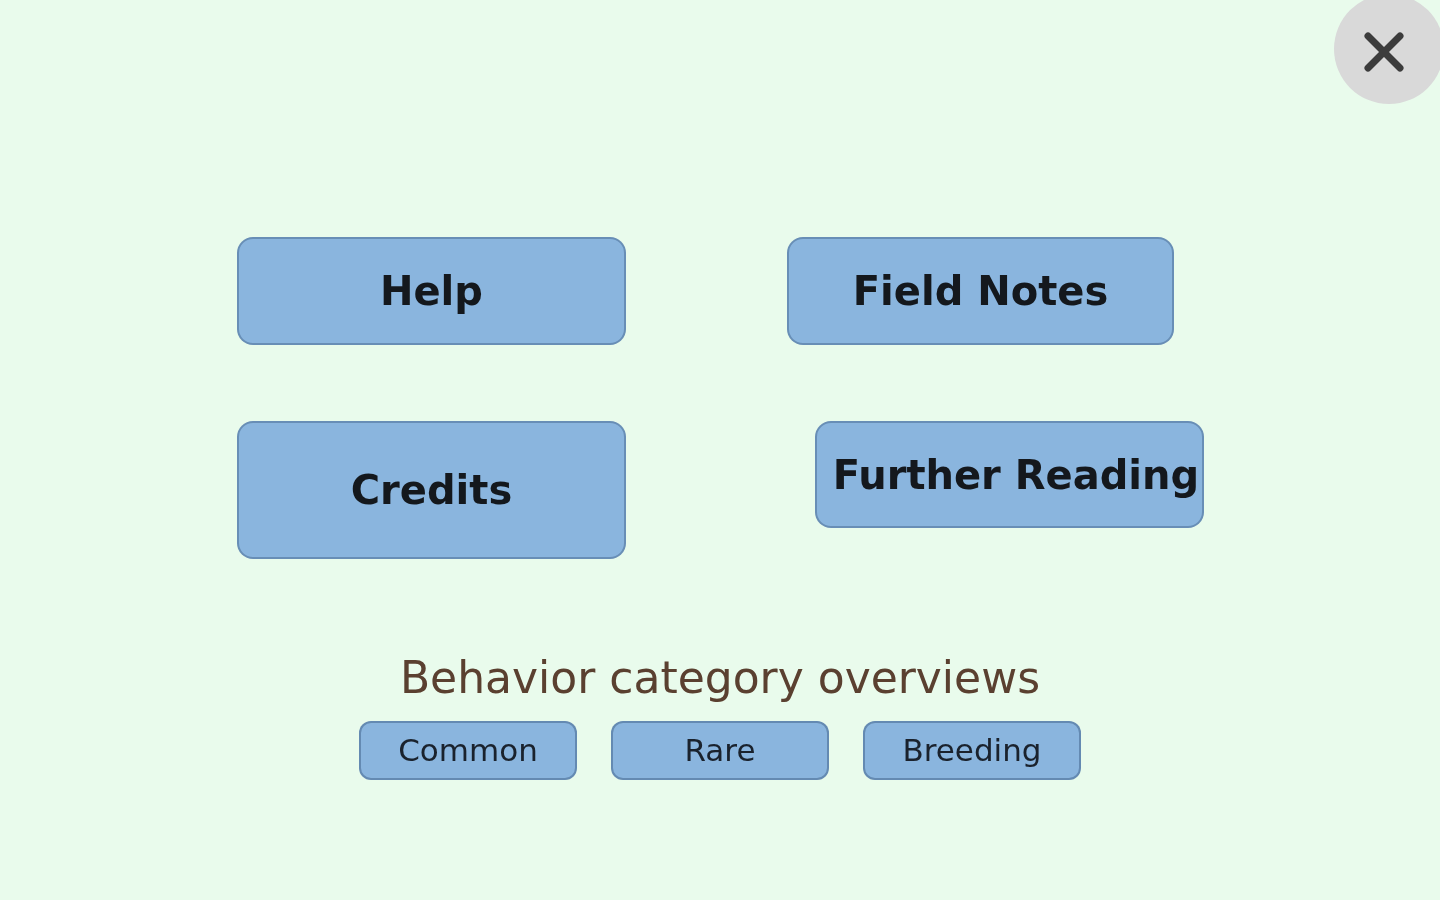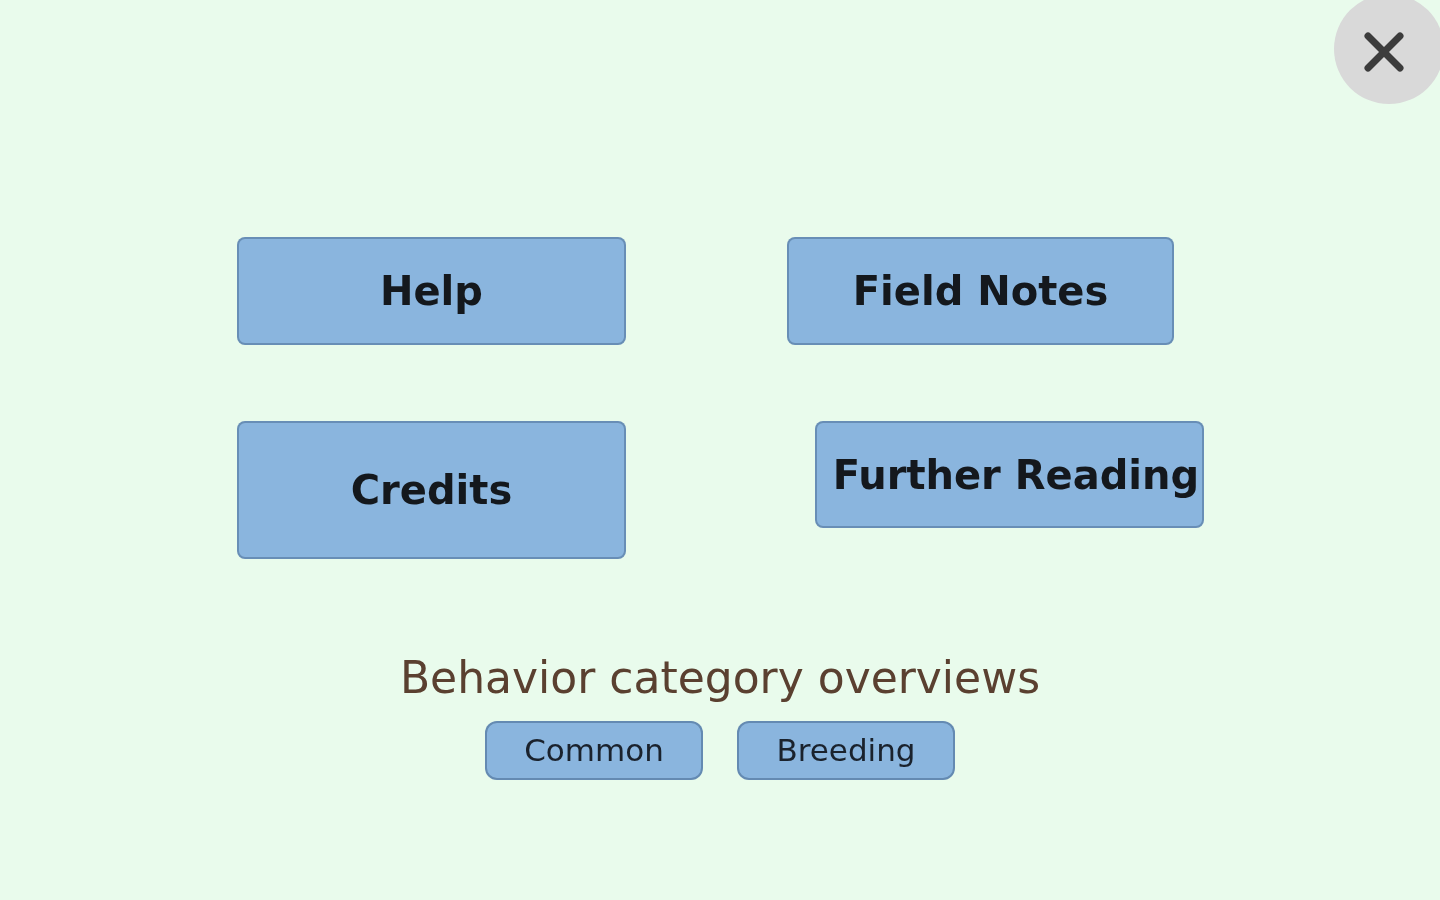--- a/index.html
+++ b/index.html
@@ -16,21 +16,21 @@
   }
 
   
   .menu-btn {
     position: absolute;
     display: flex;
     align-items: center;
     justify-content: center;
     background: #8ab5de;
     border: 2px solid rgba(62, 96, 134, 0.45);
-    border-radius: 8px;
+    border-radius: 16px;
     font-family: "DejaVu Sans", "Liberation Sans", sans-serif;
     font-size: 40px;
     font-weight: bold;
     color: #14181d;
     cursor: pointer;
     padding: 0;
     line-height: 1;
   }
   .btn-help            { left: 237px; top: 237px; width: 389px; height: 108px; }
   .btn-field-notes     { left: 787px; top: 237px; width: 387px; height: 108px; }
@@ -118,16 +118,17 @@
   <button class="menu-btn btn-field-notes">Field Notes</button>
 
   <button class="menu-btn btn-credits">Credits</button>
 
   <button class="menu-btn btn-further-reading">Further Reading</button>
 
   <div class="behavior-heading">Behavior category overviews</div>
 
   <div class="category-row">
     <button class="category-btn">Common</button>
+    <button class="category-btn">Rare</button>
     <button class="category-btn">Breeding</button>
   </div>
 
 </div>
 
 </body></html>

